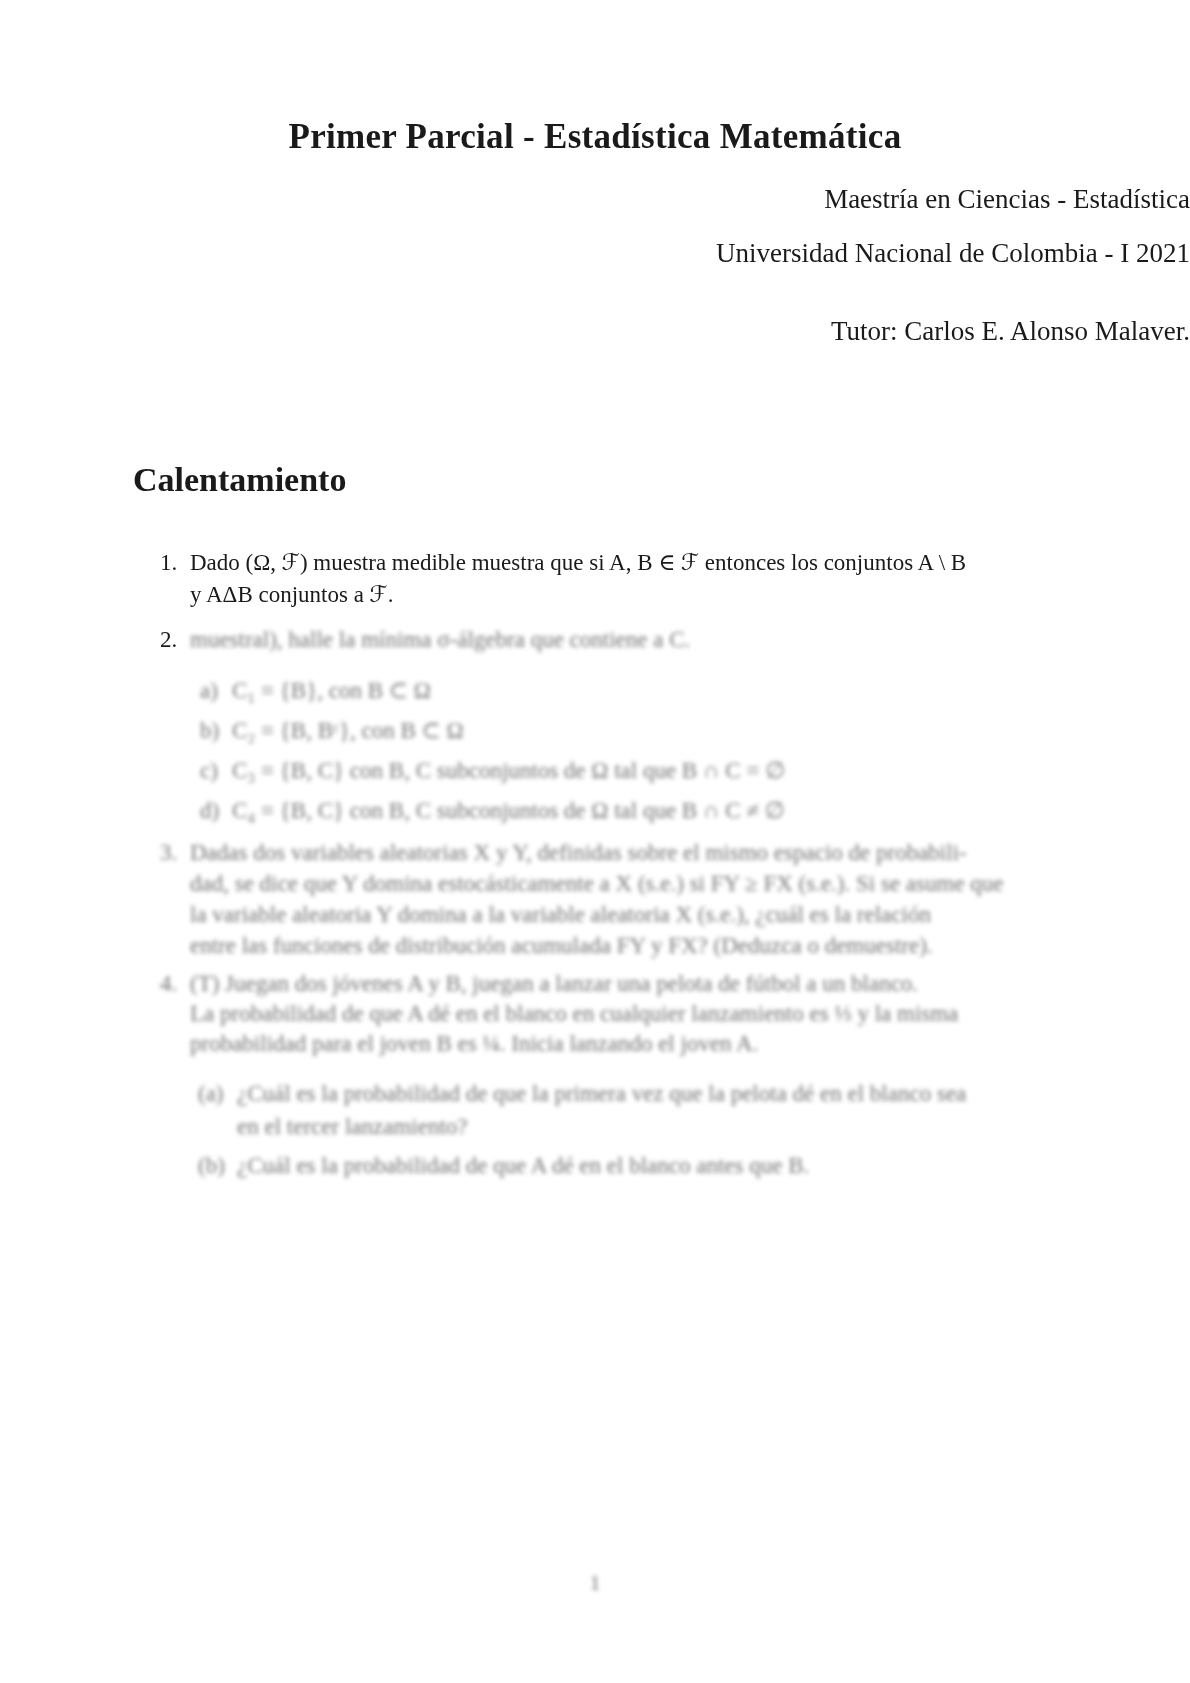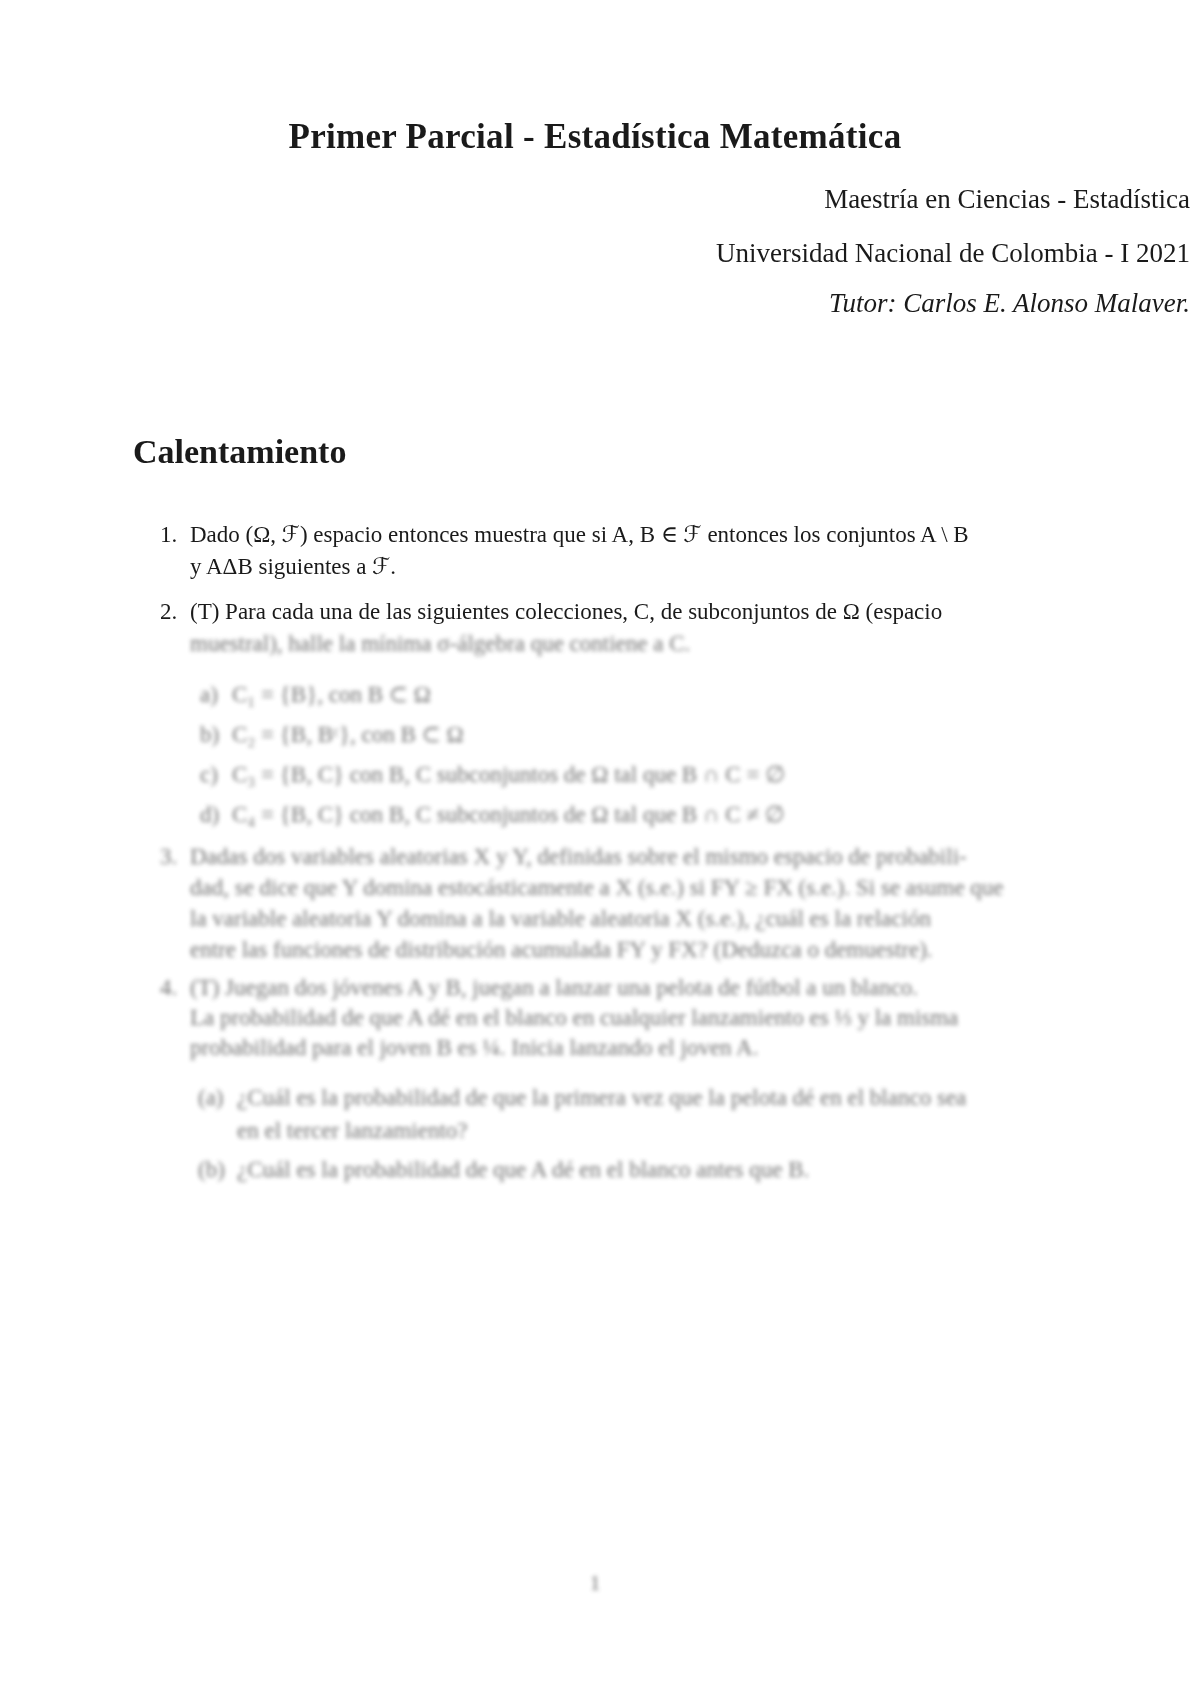--- a/index.html
+++ b/index.html
@@ -10,21 +10,21 @@
     background: #ffffff;
     overflow: hidden;
     font-family: "Liberation Serif", "DejaVu Serif", "DejaVu Sans", serif;
     color: #1a1a1a;
   }
   header { text-align: center; padding-top: 116px; }
   .doc-title { font-size: 35px; font-weight: bold; margin: 0; line-height: 42px; letter-spacing: 0.3px; }
   .sub { font-size: 27px; margin: 0; line-height: 34px; text-align: right; }
   .program { margin-top: 24px; }
   .university { margin-top: 20px; }
-  .tutor { margin-top: 16px; font-style: italic; }
+  .tutor { margin-top: 44px; }
 
   main { margin-left: 133px; width: 930px; margin-top: 46px; }
   .section-heading { font-size: 34px; font-weight: bold; margin: 111px 0 0 0; line-height: 41px; }
 
   .problem { position: relative; padding-left: 57px; font-size: 23px; line-height: 32px; }
   .p1 { margin-top: 47px; }
   .p2 { margin-top: 13px; }
   .p3 { margin-top: 10px; line-height: 31px; }
   .p4 { margin-top: 8px; line-height: 30px; }
   .pnum { position: absolute; left: 27px; top: 0; }
@@ -56,27 +56,26 @@
     <p class="sub program">Maestría en Ciencias - Estadística</p>
     <p class="sub university">Universidad Nacional de Colombia - I 2021</p>
     <p class="sub tutor">Tutor: Carlos E. Alonso Malaver.</p>
   </header>
 
   <main>
     <h2 class="section-heading">Calentamiento</h2>
 
     <div class="problem p1">
       <span class="pnum">1.</span>
-      <div class="line">Dado (Ω, ℱ) espacio entonces muestra que si A, B ∈ ℱ entonces los conjuntos A \ B</div>
-      <div class="line">y AΔB siguientes a ℱ.</div>
+      <div class="line">Dado (Ω, ℱ) muestra medible muestra que si A, B ∈ ℱ entonces los conjuntos A \ B</div>
+      <div class="line">y AΔB conjuntos a ℱ.</div>
     </div>
 
     <div class="problem p2">
       <span class="pnum">2.</span>
-      <div class="line">(T) Para cada una de las siguientes colecciones, C, de subconjuntos de Ω (espacio</div>
       <div class="line blur">muestral), halle la mínima σ-álgebra que contiene a C.</div>
 
       <div class="opts blur">
         <div class="opt">
           <span class="olabel">a)</span>
           <span>C₁ = {B}, con B ⊂ Ω</span>
         </div>
         <div class="opt">
           <span class="olabel">b)</span>
           <span>C₂ = {B, Bᶜ}, con B ⊂ Ω</span>

